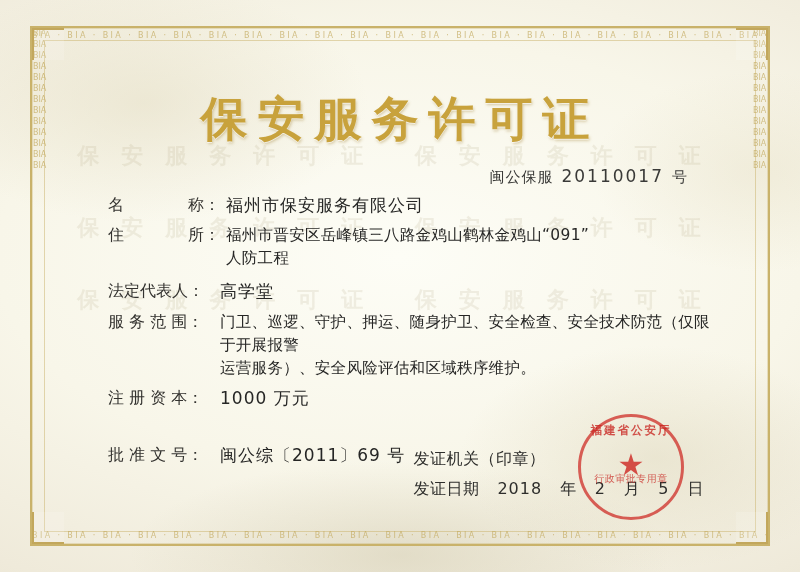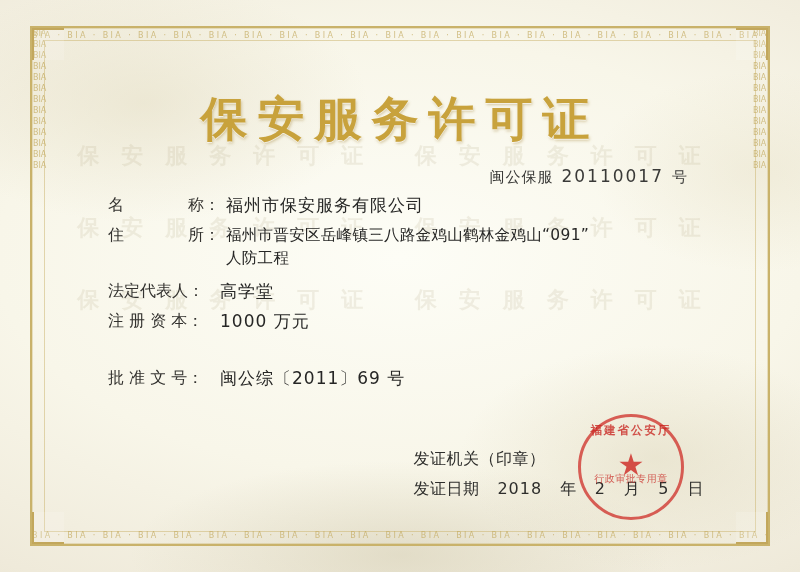--- a/index.html
+++ b/index.html
@@ -299,20 +299,27 @@
         <span>福州市晋安区岳峰镇三八路金鸡山鹤林金鸡山“091”</span>
         <span class="line2">人防工程</span>
       </div>
     </div>
 
     <div class="field rep">
       <div class="f-label">法定代表人：</div>
       <div class="f-value big">高学堂</div>
     </div>
 
+    <div class="field scope">
+      <div class="f-label">服 务 范 围：</div>
+      <div class="f-value">
+        <span>门卫、巡逻、守护、押运、随身护卫、安全检查、安全技术防范（仅限于开展报警</span>
+        <span class="line2">运营服务）、安全风险评估和区域秩序维护。</span>
+      </div>
+    </div>
 
     <div class="field cap">
       <div class="f-label">注 册 资 本：</div>
       <div class="f-value big">1000 万元</div>
     </div>
 
     <div class="field appr">
       <div class="f-label">批 准 文 号：</div>
       <div class="f-value big">闽公综〔2011〕69 号</div>
     </div>

